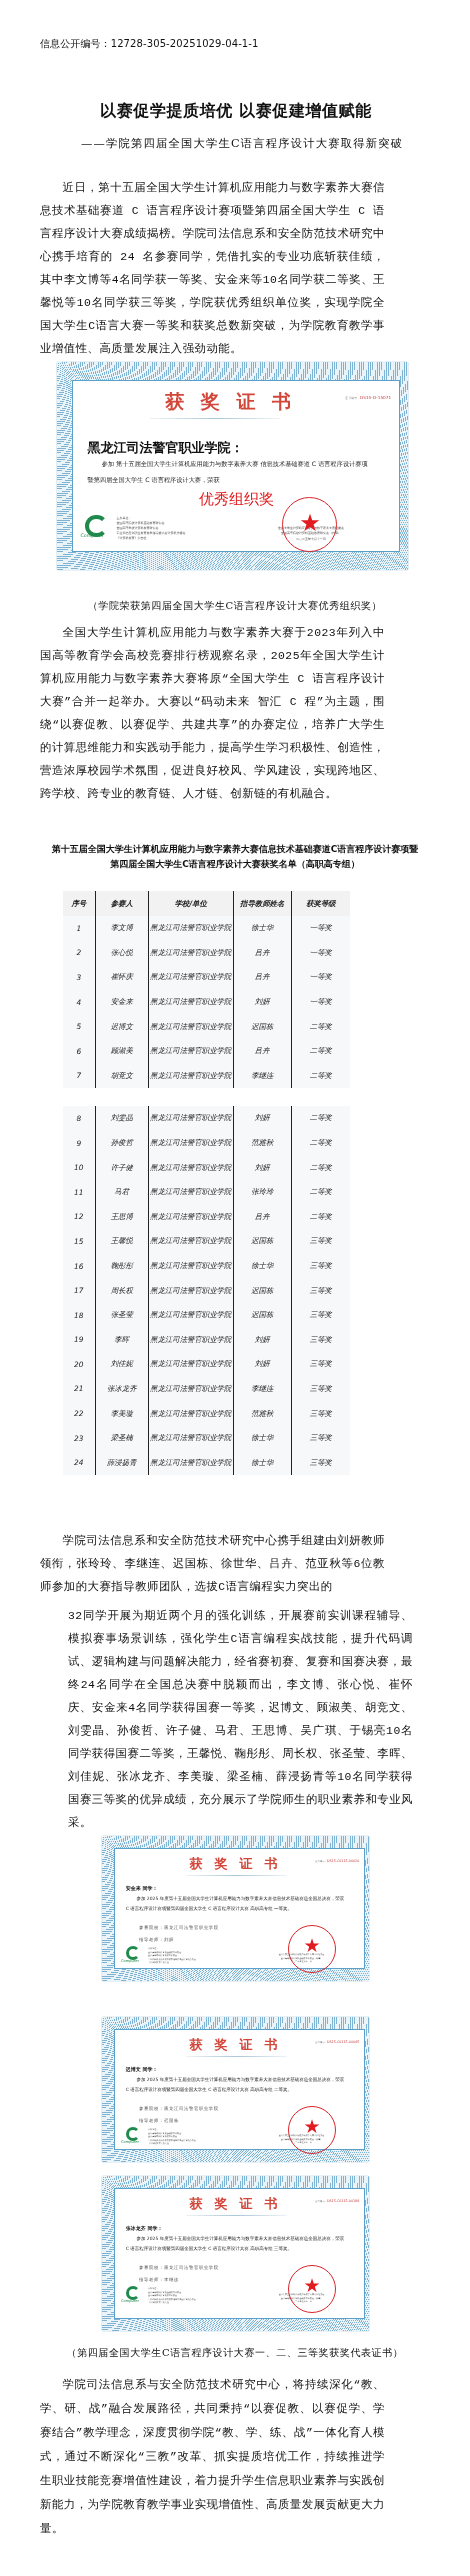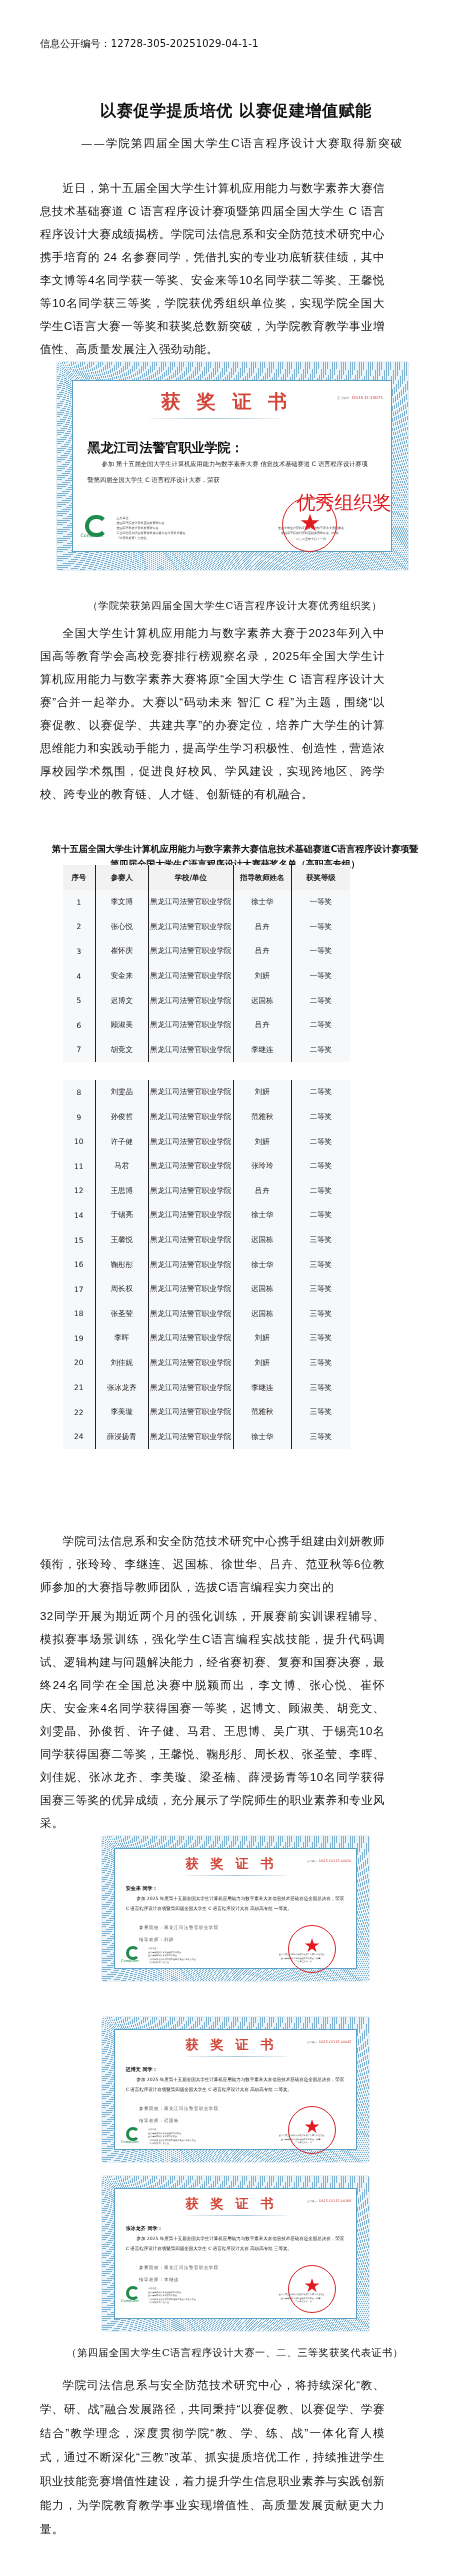--- a/index.html
+++ b/index.html
@@ -6,28 +6,28 @@
   body{width:470px;height:2576px;position:relative;overflow:hidden;color:#111;}
   .serif{font-family:"DejaVu Serif","Liberation Serif",serif;}
   .sans{font-family:"DejaVu Sans","Liberation Sans",sans-serif;}
 
   .doc-id{position:absolute;left:40px;top:37px;font-size:10px;letter-spacing:0.1px;color:#111;text-align:right;}
   .title{position:absolute;left:1px;width:470px;top:101px;text-align:center;font-size:16px;font-weight:bold;letter-spacing:0.6px;}
   .subtitle{position:absolute;left:0;width:470px;top:136px;text-align:center;font-size:11.3px;padding-left:14.2px;box-sizing:border-box;letter-spacing:1.2px;}
   .indent{text-indent:22.5px;}
 
   .body-text{position:absolute;left:40px;width:230px;}
-  .txt{font-family:Liberation Sans, sans-serif;font-size:11.4px;line-height:23px;letter-spacing:0.5px;text-align:justify;color:#111;}
+  .txt{font-family:Liberation Mono, monospace;font-size:11.4px;line-height:23px;letter-spacing:0.5px;text-align:justify;color:#111;}
 
   
   .cert{position:absolute;border-radius:1.2px;
     background:
       repeating-radial-gradient(circle at 0 0,#7fb3d3 0 0.6px,#eaf3f8 0.6px 1.8px);
     box-shadow:0 0 0 0.6px #cfe1ec;}
-  .cert-inner{position:absolute;background:#fff;border:1.2px solid #5aa0c8;}
+  .cert-inner{position:absolute;background:#fff;border:1.2px solid #5aa0c8;padding-left:8px;}
   .cert-title{position:absolute;left:0;right:0;text-align:center;color:#d2473a;font-weight:bold;letter-spacing:16.6px;}
   .cert-no{position:absolute;color:#c43b3b;}
   .cert-line{position:absolute;height:1.2px;background:linear-gradient(90deg,#eef3f6,#a9c7d6,#eef3f6);}
   .cert-to{position:absolute;font-weight:bold;}
   .cert-body{position:absolute;color:#222;}
   .cert-award{position:absolute;left:0;right:0;text-align:center;color:#e0181b;}
   .seal{position:absolute;border:1.8px solid #d9262a;border-radius:50%;}
   .seal-star{position:absolute;color:#e11b1f;text-align:center;}
   .logo{position:absolute;border:4.2px solid #1f8a4c;border-radius:50%;border-right-color:transparent;}
   .logo-text{position:absolute;color:#1f8a4c;}
@@ -53,21 +53,21 @@
 
 <div class="body-text txt indent" style="top:177px;width:345px;">近日，第十五届全国大学生计算机应用能力与数字素养大赛信息技术基础赛道 C 语言程序设计赛项暨第四届全国大学生 C 语言程序设计大赛成绩揭榜。学院司法信息系和安全防范技术研究中心携手培育的 24 名参赛同学，凭借扎实的专业功底斩获佳绩，其中李文博等4名同学获一等奖、安金来等10名同学获二等奖、王馨悦等10名同学获三等奖，学院获优秀组织单位奖，实现学院全国大学生C语言大赛一等奖和获奖总数新突破，为学院教育教学事业增值性、高质量发展注入强劲动能。</div>
 
 <div class="cert" style="left:57px;top:362px;width:351px;height:208px;">
   <div class="cert-inner" style="left:15.4px;top:18px;width:318px;height:170px;">
     <div class="cert-title serif" style="top:8.3px;font-size:19px;">获奖证书</div>
     <div class="cert-no sans" style="right:8.3px;top:14.2px;font-size:4.2px;"><span style="color:#888;font-size:3px;">证书编号：</span><span>DS15-O-15071</span></div>
     <div class="cert-line" style="left:77px;width:130px;top:37px;"></div>
     <div class="cert-to serif" style="left:14.2px;top:58px;font-size:13px;">黑龙江司法警官职业学院：</div>
     <div class="cert-body sans" style="left:14.2px;top:75px;width:285px;font-size:6.2px;line-height:16px;text-indent:14.2px;">参加 第十五届全国大学生计算机应用能力与数字素养大赛 信息技术基础赛道 C 语言程序设计赛项 暨第四届全国大学生 C 语言程序设计大赛，荣获</div>
-    <div class="cert-award sans" style="top:109px;font-size:19px;text-align:right;">优秀组织奖</div>
+    <div class="cert-award sans" style="top:109px;font-size:15px;">优秀组织奖</div>
     <div class="logo" style="left:12px;top:134px;width:14.2px;height:14.2px;"></div>
     <div class="logo-text sans" style="left:7.1px;top:152px;font-size:4.7px;">Computer</div>
     <div class="sponsor sans" style="left:43px;top:135px;font-size:3px;line-height:5px;">
       <div>主办单位：</div>
       <div>全国高等院校计算机基础教育研究会</div>
       <div>全国高等学校计算机教育研究会</div>
       <div>工业和信息化职业教育教学指导委员会计算机分委会</div>
       <div>《计算机教育》杂志社</div>
     </div>
     <div class="issuer sans" style="left:178px;top:145px;width:119px;font-size:3px;line-height:5.3px;">
@@ -83,21 +83,21 @@
 
 <div class="caption serif" style="top:599px;">（学院荣获第四届全国大学生C语言程序设计大赛优秀组织奖）</div>
 
 <div class="body-text txt indent" style="top:622px;width:345px;">全国大学生计算机应用能力与数字素养大赛于2023年列入中国高等教育学会高校竞赛排行榜观察名录，2025年全国大学生计算机应用能力与数字素养大赛将原“全国大学生 C 语言程序设计大赛”合并一起举办。大赛以“码动未来 智汇 C 程”为主题，围绕“以赛促教、以赛促学、共建共享”的办赛定位，培养广大学生的计算思维能力和实践动手能力，提高学生学习积极性、创造性，营造浓厚校园学术氛围，促进良好校风、学风建设，实现跨地区、跨学校、跨专业的教育链、人才链、创新链的有机融合。</div>
 
 <div class="tbl-title sans" style="top:842px;">
   <div>第十五届全国大学生计算机应用能力与数字素养大赛信息技术基础赛道C语言程序设计赛项暨</div>
   <div>第四届全国大学生C语言程序设计大赛获奖名单（高职高专组）</div>
 </div>
 
-<table class="tbl sans" style="top:865px;">
+<table class="tbl sans" style="top:891px;font-style:italic;">
   <thead>
     <tr>
       <th style="width:32px;">序号</th>
       <th style="width:53px;">参赛人</th>
       <th style="width:85px;">学校/单位</th>
       <th style="width:58px;">指导教师姓名</th>
       <th style="width:59px;">获奖等级</th>
     </tr>
   </thead>
   <tbody id="tbody">
@@ -182,27 +182,20 @@
         <td>二等奖</td>
       </tr>
       <tr>
         <td>12</td>
         <td>王思博</td>
         <td>黑龙江司法警官职业学院</td>
         <td>吕卉</td>
         <td>二等奖</td>
       </tr>
       <tr>
-        <td>14</td>
-        <td>于锡亮</td>
-        <td>黑龙江司法警官职业学院</td>
-        <td>徐士华</td>
-        <td>二等奖</td>
-      </tr>
-      <tr>
         <td>15</td>
         <td>王馨悦</td>
         <td>黑龙江司法警官职业学院</td>
         <td>迟国栋</td>
         <td>三等奖</td>
       </tr>
       <tr>
         <td>16</td>
         <td>鞠彤彤</td>
         <td>黑龙江司法警官职业学院</td>
@@ -245,31 +238,38 @@
         <td>三等奖</td>
       </tr>
       <tr>
         <td>22</td>
         <td>李美璇</td>
         <td>黑龙江司法警官职业学院</td>
         <td>范雅秋</td>
         <td>三等奖</td>
       </tr>
       <tr>
+        <td>23</td>
+        <td>梁圣楠</td>
+        <td>黑龙江司法警官职业学院</td>
+        <td>徐士华</td>
+        <td>三等奖</td>
+      </tr>
+      <tr>
         <td>24</td>
         <td>薛浸扬青</td>
         <td>黑龙江司法警官职业学院</td>
         <td>徐士华</td>
         <td>三等奖</td>
       </tr>
     </tbody>
 </table>
 
 <div class="body-text txt indent" style="top:1530px;width:345px;">学院司法信息系和安全防范技术研究中心携手组建由刘妍教师领衔，张玲玲、李继连、迟国栋、徐世华、吕卉、范亚秋等6位教师参加的大赛指导教师团队，选拔C语言编程实力突出的</div>
-<div class="body-text txt" style="top:1605px;width:345px;">32同学开展为期近两个月的强化训练，开展赛前实训课程辅导、模拟赛事场景训练，强化学生C语言编程实战技能，提升代码调试、逻辑构建与问题解决能力，经省赛初赛、复赛和国赛决赛，最终24名同学在全国总决赛中脱颖而出，李文博、张心悦、崔怀庆、安金来4名同学获得国赛一等奖，迟博文、顾淑美、胡竞文、刘雯晶、孙俊哲、许子健、马君、王思博、吴广琪、于锡亮10名同学获得国赛二等奖，王馨悦、鞠彤彤、周长权、张圣莹、李晖、刘佳妮、张冰龙齐、李美璇、梁圣楠、薛浸扬青等10名同学获得国赛三等奖的优异成绩，充分展示了学院师生的职业素养和专业风采。</div>
+<div class="body-text txt" style="top:1605px;width:345px;margin-left:28px;">32同学开展为期近两个月的强化训练，开展赛前实训课程辅导、模拟赛事场景训练，强化学生C语言编程实战技能，提升代码调试、逻辑构建与问题解决能力，经省赛初赛、复赛和国赛决赛，最终24名同学在全国总决赛中脱颖而出，李文博、张心悦、崔怀庆、安金来4名同学获得国赛一等奖，迟博文、顾淑美、胡竞文、刘雯晶、孙俊哲、许子健、马君、王思博、吴广琪、于锡亮10名同学获得国赛二等奖，王馨悦、鞠彤彤、周长权、张圣莹、李晖、刘佳妮、张冰龙齐、李美璇、梁圣楠、薛浸扬青等10名同学获得国赛三等奖的优异成绩，充分展示了学院师生的职业素养和专业风采。</div>
 
 <div id="certs">
     <div class="cert" style="left: 102px; top: 1836px; width: 267px; height: 145px;">
       <div class="cert-inner" style="left:12px;top:12px;width:241px;height:119px;">
         <div class="cert-title serif" style="top:6px;font-size:13px;letter-spacing:12px;">获奖证书</div>
         <div class="cert-no sans" style="right:4.7px;top:9.5px;font-size:3.3px;"><span style="color:#888;font-size:2.4px;">证书编号：</span><span>DS15-C0115-00020</span></div>
         <div class="cert-line" style="left:71px;width:101px;top:26px;"></div>
         <div class="cert-to serif" style="left:10.7px;top:36px;font-size:5px;">安金来 同学：</div>
         <div class="cert-body sans" style="left:10.7px;top:45px;width:219px;font-size:4.5px;line-height:10px;text-indent:10.7px;">参加 2025 年度第十五届全国大学生计算机应用能力与数字素养大赛信息技术基础赛道全国总决赛，荣获 C 语言程序设计赛项暨第四届全国大学生 C 语言程序设计大赛 高职高专组 一等奖。</div>
         <div class="cert-body serif" style="left:24px;top:76px;font-size:4.4px;letter-spacing:0.6px;color:#555;">参赛院校：黑龙江司法警官职业学院</div>

